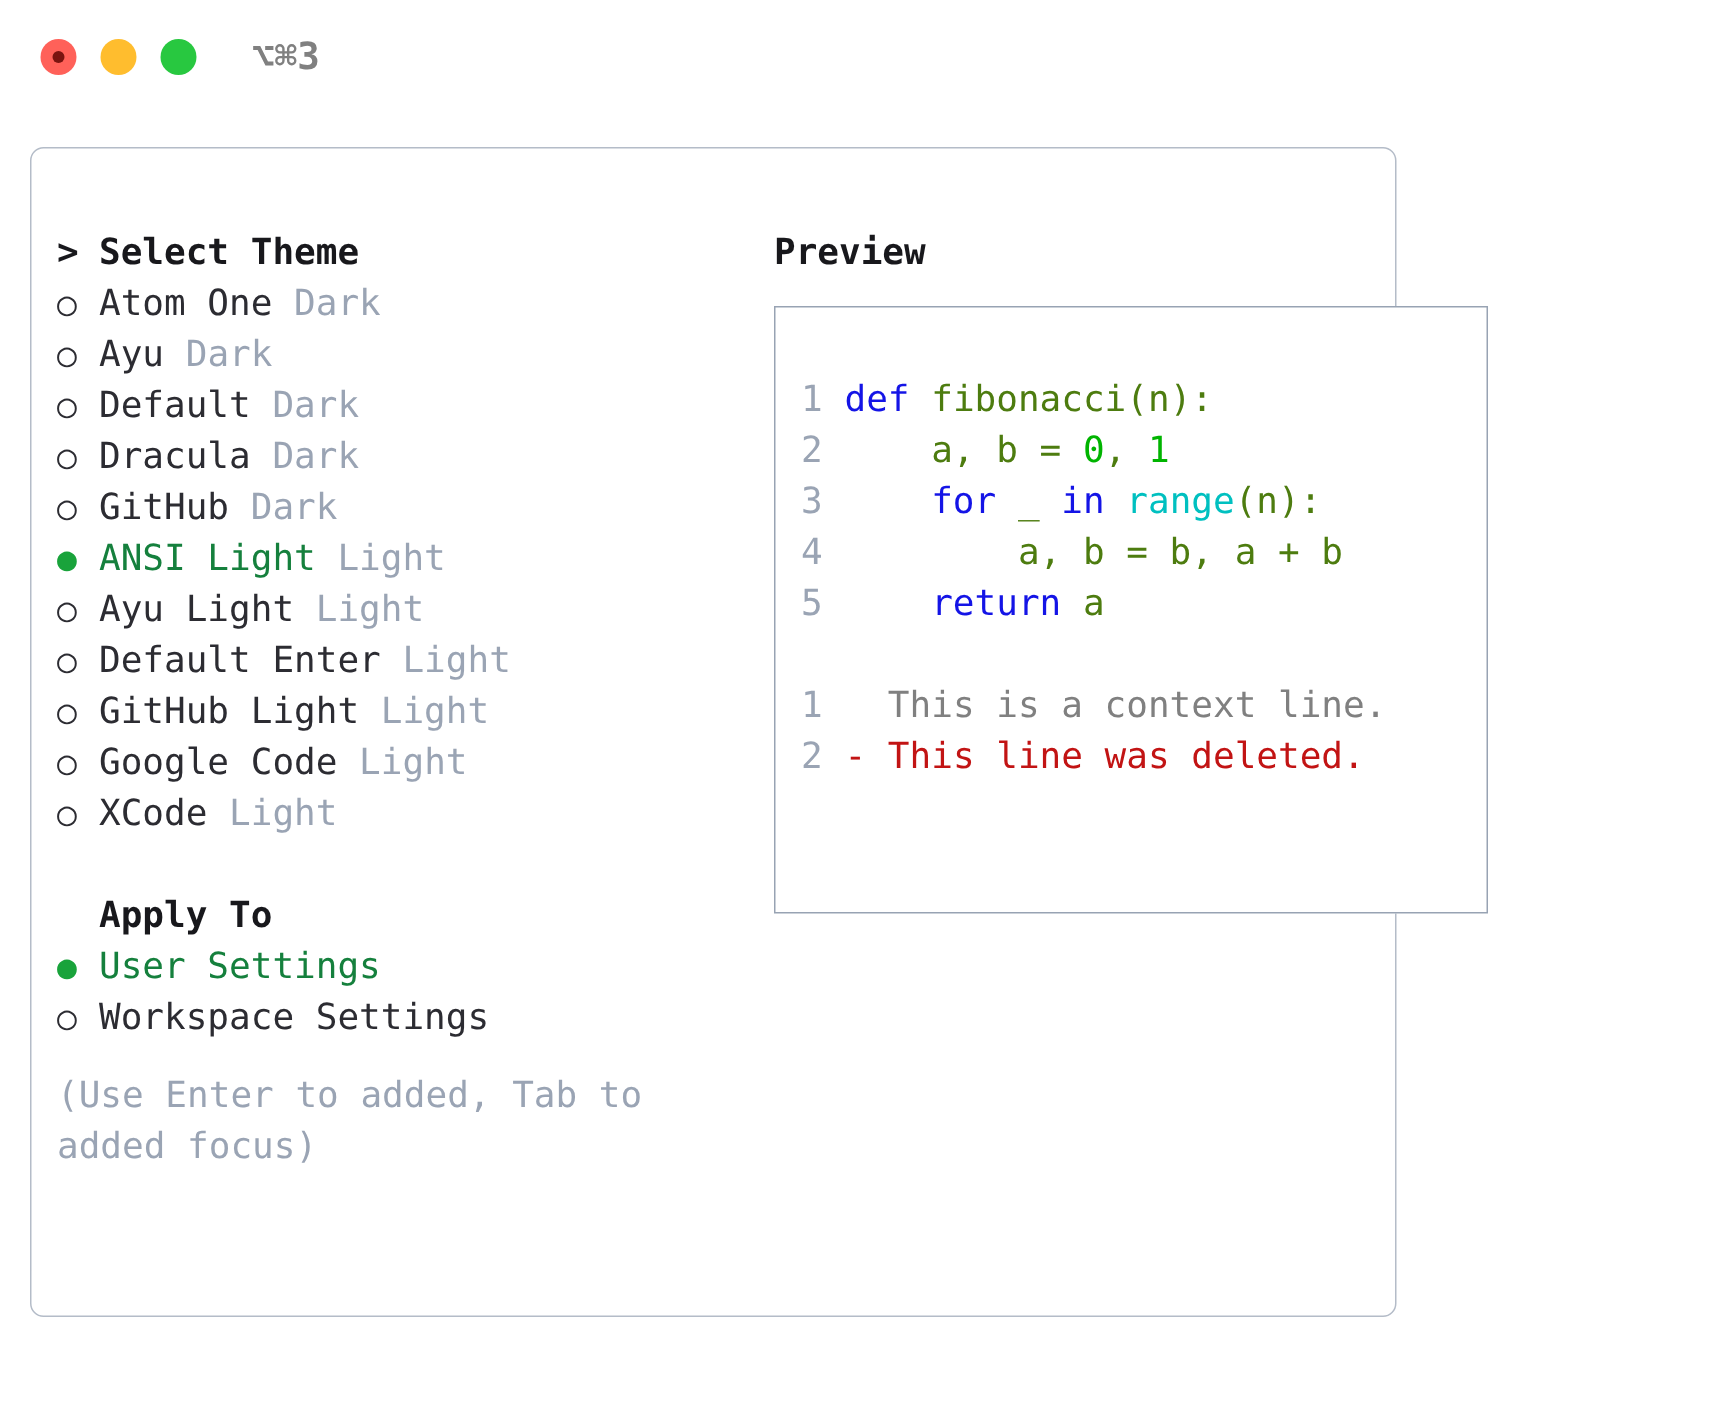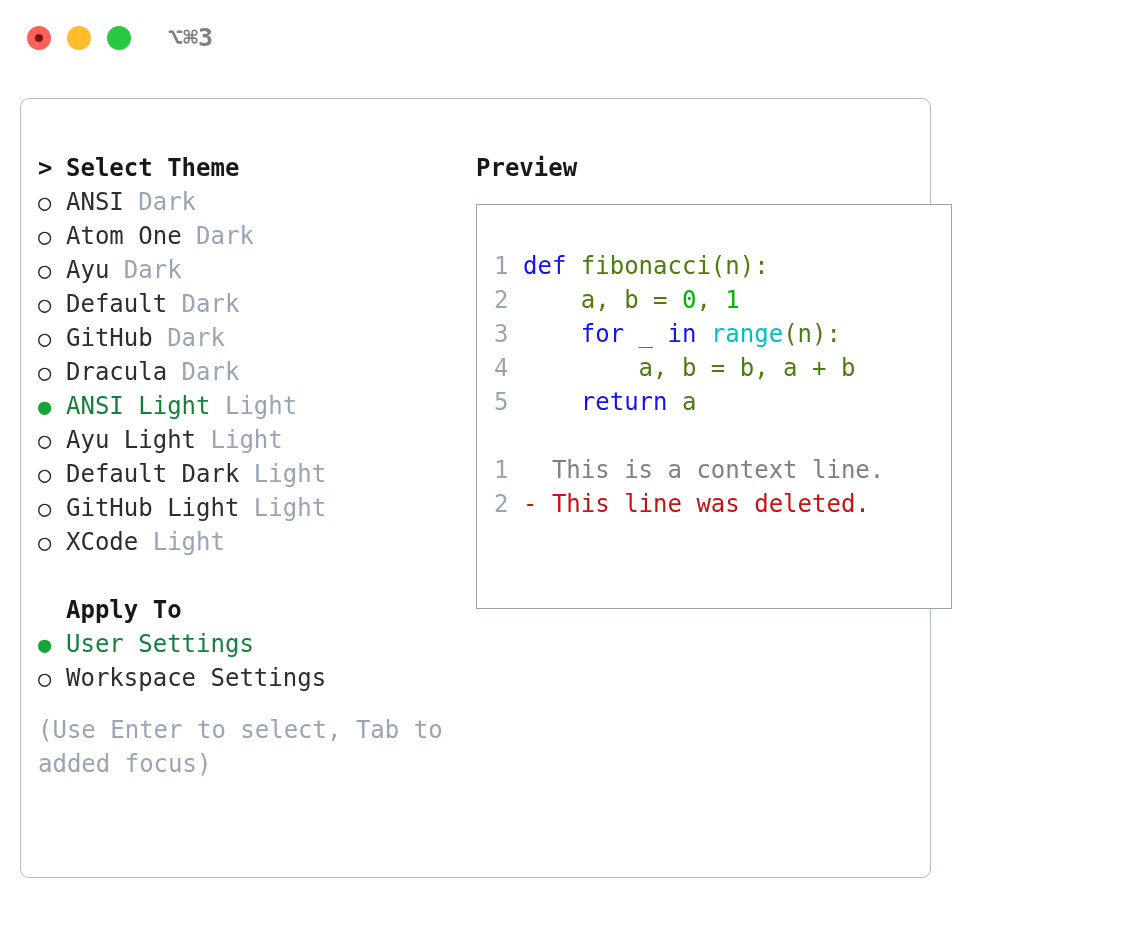--- a/index.html
+++ b/index.html
@@ -119,21 +119,21 @@
     top: 614px;
     width: 420px;
     font-size: 24px;
     line-height: 34px;
     color: #9aa4b4;
   }
 
   
   #preview-column {
     position: absolute;
-    left: 455px;
+    left: 495px;
     top: 52px;
     width: 500px;
   }
   #preview-title {
     font-size: 24px;
     font-weight: bold;
     color: #18181c;
     line-height: 34px;
     height: 34px;
     white-space: pre;
@@ -186,39 +186,39 @@
     <div class="dot dot-red"></div>
     <div class="dot dot-yellow"></div>
     <div class="dot dot-green"></div>
     <div id="shortcut">⌥⌘3</div>
   </div>
 
   <div id="panel">
 
     <div id="theme-column">
         <div class="row row-header"><span class="marker">&gt;</span><span>Select Theme</span></div>
-        <div class="row"><span class="marker">○</span><span class="label">ANSI</span><span class="suffix"> Dark</span></div>
         <div class="row"><span class="marker">○</span><span class="label">Atom One</span><span class="suffix"> Dark</span></div>
         <div class="row"><span class="marker">○</span><span class="label">Ayu</span><span class="suffix"> Dark</span></div>
         <div class="row"><span class="marker">○</span><span class="label">Default</span><span class="suffix"> Dark</span></div>
+        <div class="row"><span class="marker">○</span><span class="label">Dracula</span><span class="suffix"> Dark</span></div>
         <div class="row"><span class="marker">○</span><span class="label">GitHub</span><span class="suffix"> Dark</span></div>
-        <div class="row"><span class="marker">○</span><span class="label">Dracula</span><span class="suffix"> Dark</span></div>
         <div class="row"><span class="marker sel">●</span><span class="label sel">ANSI Light</span><span class="suffix"> Light</span></div>
         <div class="row"><span class="marker">○</span><span class="label">Ayu Light</span><span class="suffix"> Light</span></div>
-        <div class="row"><span class="marker">○</span><span class="label">Default Dark</span><span class="suffix"> Light</span></div>
+        <div class="row"><span class="marker">○</span><span class="label">Default Enter</span><span class="suffix"> Light</span></div>
         <div class="row"><span class="marker">○</span><span class="label">GitHub Light</span><span class="suffix"> Light</span></div>
+        <div class="row"><span class="marker">○</span><span class="label">Google Code</span><span class="suffix"> Light</span></div>
         <div class="row"><span class="marker">○</span><span class="label">XCode</span><span class="suffix"> Light</span></div>
         <div id="spacer-row"></div>
         <div class="row group-title"><span class="marker none">·</span><span>Apply To</span></div>
         <div class="row"><span class="marker sel">●</span><span class="label sel">User Settings</span></div>
         <div class="row"><span class="marker">○</span><span class="label">Workspace Settings</span></div>
       </div>
 
     <div id="help-text">
-      <div>(Use Enter to select, Tab to</div>
+      <div>(Use Enter to added, Tab to</div>
       <div>added focus)</div>
     </div>
 
     <div id="preview-column">
       <div id="preview-title">Preview</div>
       <div id="code-box">
         <div id="code-inner">
             <div class="code-line"><span class="lno">1</span><span class="kw">def</span><span class="txt"> fibonacci(n):</span></div>
             <div class="code-line"><span class="lno">2</span><span class="txt">    a, b = </span><span class="num">0</span><span class="txt">, </span><span class="num">1</span></div>
             <div class="code-line"><span class="lno">3</span><span class="txt">    </span><span class="kw">for</span><span class="txt"> _ </span><span class="kw">in</span><span class="txt"> </span><span class="fn">range</span><span class="txt">(n):</span></div>

